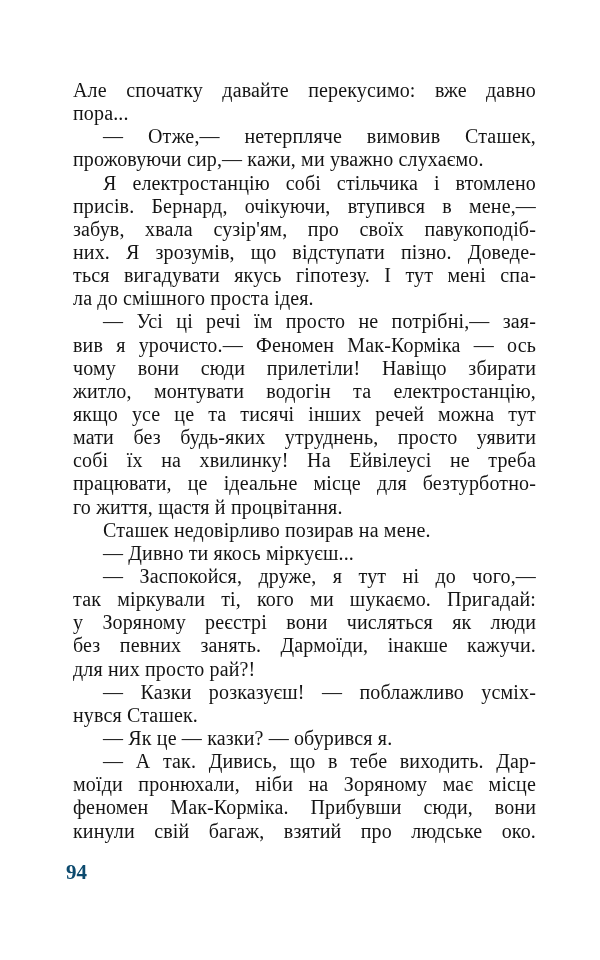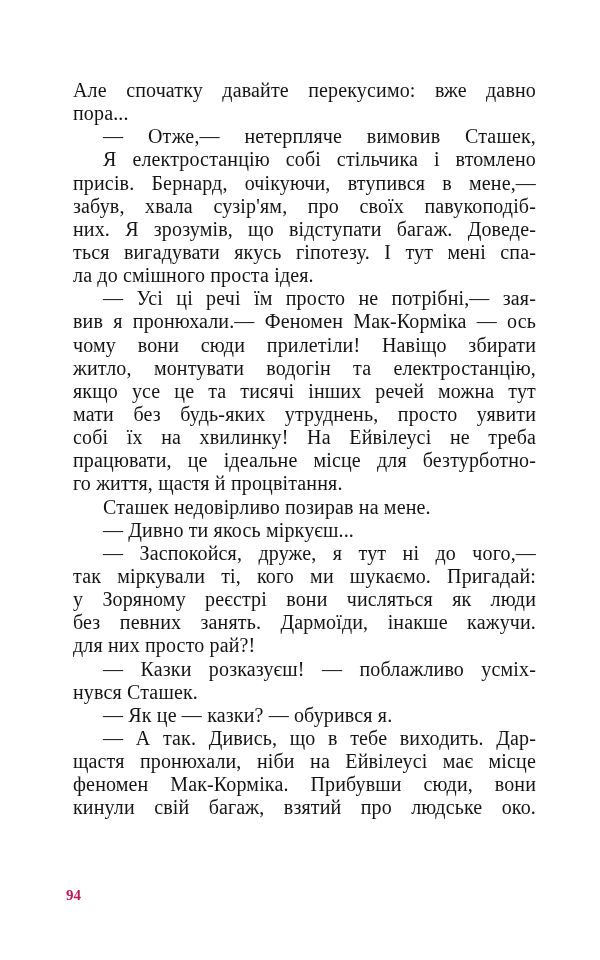--- a/index.html
+++ b/index.html
@@ -40,59 +40,60 @@
     }
     .line.last {
       text-align-last: left;
     }
     .line.indent {
       padding-left: 30px;
     }
     .page-number {
       position: absolute;
       left: 66px;
-      top: 887px;
+      top: 860px;
       font-family: "Liberation Serif", "DejaVu Serif", serif;
-      font-size: 15px;
+      font-size: 21px;
       font-weight: bold;
-      color: #be185d;
+      color: #0c4a6e;
     }
   </style>
 </head>
 <body>
 
 <div class="page">
   <div class="text-block">
     <span class="line">Але спочатку давайте перекусимо: вже давно</span>
     <span class="line last">пора...</span>
     <span class="line indent">— Отже,— нетерпляче вимовив Сташек,</span>
+    <span class="line last">прожовуючи сир,— кажи, ми уважно слухаємо.</span>
     <span class="line indent">Я електростанцію собі стільчика і втомлено</span>
     <span class="line">присів. Бернард, очікуючи, втупився в мене,—</span>
     <span class="line">забув, хвала сузір'ям, про своїх павукоподіб-</span>
-    <span class="line">них. Я зрозумів, що відступати багаж. Доведе-</span>
+    <span class="line">них. Я зрозумів, що відступати пізно. Доведе-</span>
     <span class="line">ться вигадувати якусь гіпотезу. І тут мені спа-</span>
     <span class="line last">ла до смішного проста ідея.</span>
     <span class="line indent">— Усі ці речі їм просто не потрібні,— зая-</span>
-    <span class="line">вив я пронюхали.— Феномен Мак-Корміка — ось</span>
+    <span class="line">вив я урочисто.— Феномен Мак-Корміка — ось</span>
     <span class="line">чому вони сюди прилетіли! Навіщо збирати</span>
     <span class="line">житло, монтувати водогін та електростанцію,</span>
     <span class="line">якщо усе це та тисячі інших речей можна тут</span>
     <span class="line">мати без будь-яких утруднень, просто уявити</span>
     <span class="line">собі їх на хвилинку! На Ейвілеусі не треба</span>
     <span class="line">працювати, це ідеальне місце для безтурботно-</span>
     <span class="line last">го життя, щастя й процвітання.</span>
     <span class="line indent last">Сташек недовірливо позирав на мене.</span>
     <span class="line indent last">— Дивно ти якось міркуєш...</span>
     <span class="line indent">— Заспокойся, друже, я тут ні до чого,—</span>
     <span class="line">так міркували ті, кого ми шукаємо. Пригадай:</span>
     <span class="line">у Зоряному реєстрі вони числяться як люди</span>
     <span class="line">без певних занять. Дармоїди, інакше кажучи.</span>
     <span class="line last">для них просто рай?!</span>
     <span class="line indent">— Казки розказуєш! — поблажливо усміх-</span>
     <span class="line last">нувся Сташек.</span>
     <span class="line indent last">— Як це — казки? — обурився я.</span>
     <span class="line indent">— А так. Дивись, що в тебе виходить. Дар-</span>
-    <span class="line">щастя пронюхали, ніби на Ейвілеусі має місце</span>
+    <span class="line">моїди пронюхали, ніби на Зоряному має місце</span>
     <span class="line">феномен Мак-Корміка. Прибувши сюди, вони</span>
     <span class="line">кинули свій багаж, взятий про людське око.</span>
   </div>
   <div class="page-number">94</div>
 </div>
 
 </body></html>

